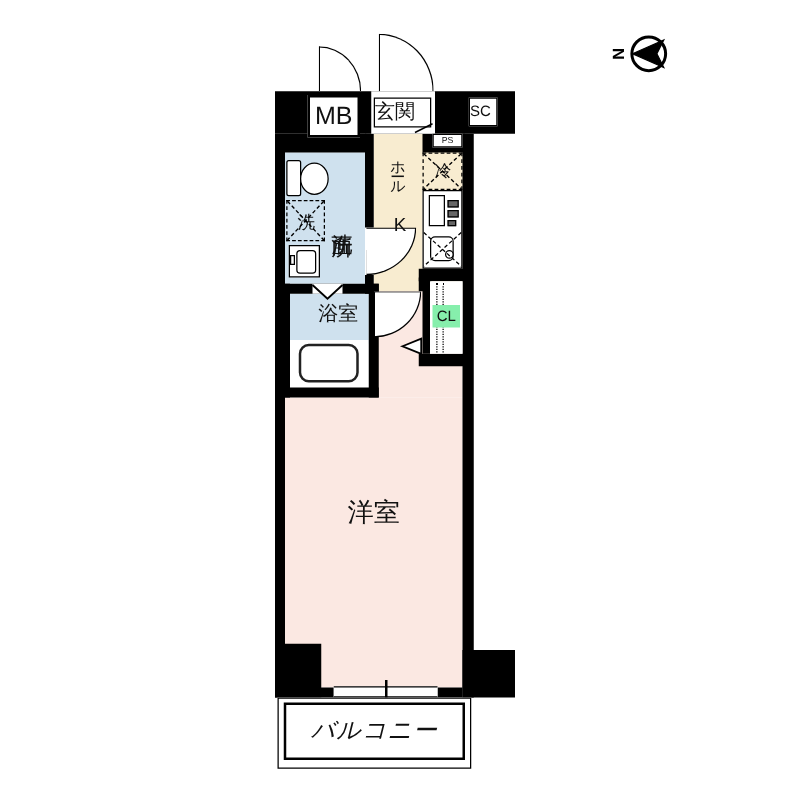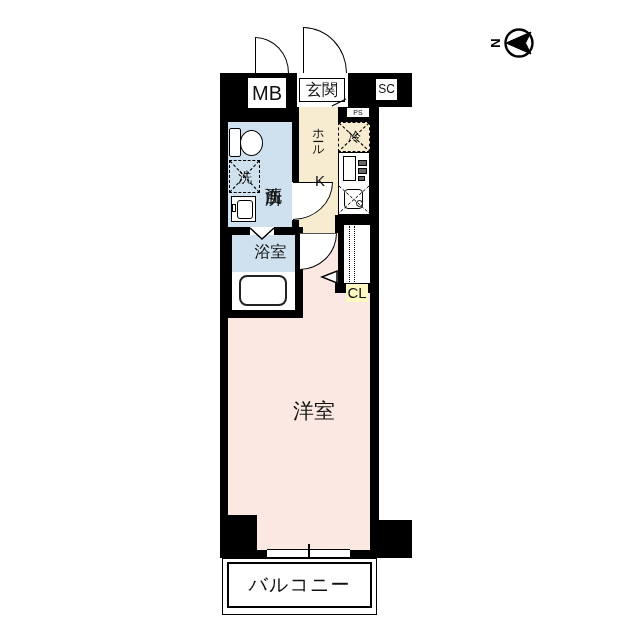--- a/index.html
+++ b/index.html
@@ -7,21 +7,21 @@
     position:relative;width:640px;height:640px;background:#ffffff;overflow:hidden;
     font-family:"Liberation Sans","DejaVu Sans",sans-serif;color:#111;
   }
   .abs{position:absolute;box-sizing:border-box;}
   .wall{background:#000;}
   .floor-wash{background:#cfe1ee;}
   .floor-bath{background:#cfe1ee;}
   .floor-hall{background:#f8ecd0;}
   .floor-room{background:#fbe8e2;}
   .whitebox{background:#fff;border:2px solid #000;display:flex;align-items:center;justify-content:center;}
-  .thinbox{background:#fff;border:1.5px solid #000;display:flex;align-items:center;justify-content:center;}
+  .thinbox{background:#fff;border:1.5px solid #000;display:flex;align-items:center;}
   .label{display:flex;align-items:center;justify-content:center;text-align:center;line-height:1.05;}
   .vtext{writing-mode:vertical-rl;text-orientation:mixed;letter-spacing:1px;}
   .door-tr{background:#fff;border-top:1.5px solid #000;border-right:1.5px solid #000;border-left:1.5px solid #000;border-radius:0 100% 0 0;}
   .door-br{background:#fff;border-bottom:1.5px solid #000;border-right:1.5px solid #000;border-radius:0 0 100% 0;}
   .dashedbox{border:1.5px dashed #000;display:flex;align-items:center;justify-content:center;}
   .dotline{border-left:1.5px dotted #000;width:0;}
   svg{display:block;}
   .halo{padding:0 1px;}
 </style>
 </head>
@@ -99,31 +99,31 @@
   </div>
   <div class="abs thinbox" style="left:349px;top:78px;width:23px;height:23px;margin-left:26px;">
     <span class="label" style="font-size:12px;">SC</span>
   </div>
   <div class="abs" style="left:346px;top:107px;width:24px;height:11px;background:#fff;border:1px solid #000;display:flex;align-items:center;justify-content:center;">
     <span class="label" style="font-size:7px;">PS</span>
   </div>
 
   <div class="abs" style="left:222px;top:558px;width:155px;height:57px;background:#fff;border:1.5px solid #000;"></div>
   <div class="abs" style="left:227px;top:562px;width:145px;height:46px;background:#fff;border:2px solid #000;display:flex;align-items:center;justify-content:center;">
-    <span class="label" style="font-size:19px;letter-spacing:1px;">バルコニー</span>
+    <span class="label" style="font-size:19px;letter-spacing:1px;font-style:italic;">バルコニー</span>
   </div>
 
   <div class="abs label vtext" style="left:262px;top:144px;width:22px;height:62px;font-size:17px;">洗面所</div>
   <div class="abs label vtext" style="left:311px;top:113px;width:14px;height:45px;font-size:12px;">ホール</div>
   <div class="abs label" style="left:311px;top:172px;width:18px;height:18px;font-size:15px;">K</div>
   <div class="abs label halo" style="left:236px;top:168px;width:18px;height:18px;font-size:14px;background:#cfe1ee;">洗</div>
   <div class="abs label halo" style="left:346px;top:128px;width:17px;height:17px;font-size:13px;background:#f8ecd0;">冷</div>
   <div class="abs label" style="left:246px;top:243px;width:49px;height:19px;font-size:16px;">浴室</div>
-  <div class="abs label" style="left:346px;top:244px;width:22px;height:18px;font-size:15px;background:#fef9c3;margin-top:40px;">CL</div>
-  <div class="abs" style="left:243px;top:400px;width:142px;height:52px;text-align:center;">
+  <div class="abs label" style="left:346px;top:244px;width:22px;height:18px;font-size:12px;background:#86efac;">CL</div>
+  <div class="abs" style="left:228px;top:400px;width:142px;height:52px;text-align:center;">
     <div class="label" style="font-size:21px;justify-content:center;">洋室</div>
   </div>
 
   <svg class="abs" width="640" height="640" viewBox="0 0 640 640" style="left:0;top:0;pointer-events:none;">
 
     <g stroke="#000" stroke-width="1.1" stroke-dasharray="3 2" fill="none">
       <line x1="230" y1="161" x2="259" y2="192"></line>
       <line x1="259" y1="161" x2="230" y2="192"></line>
     </g>
 

